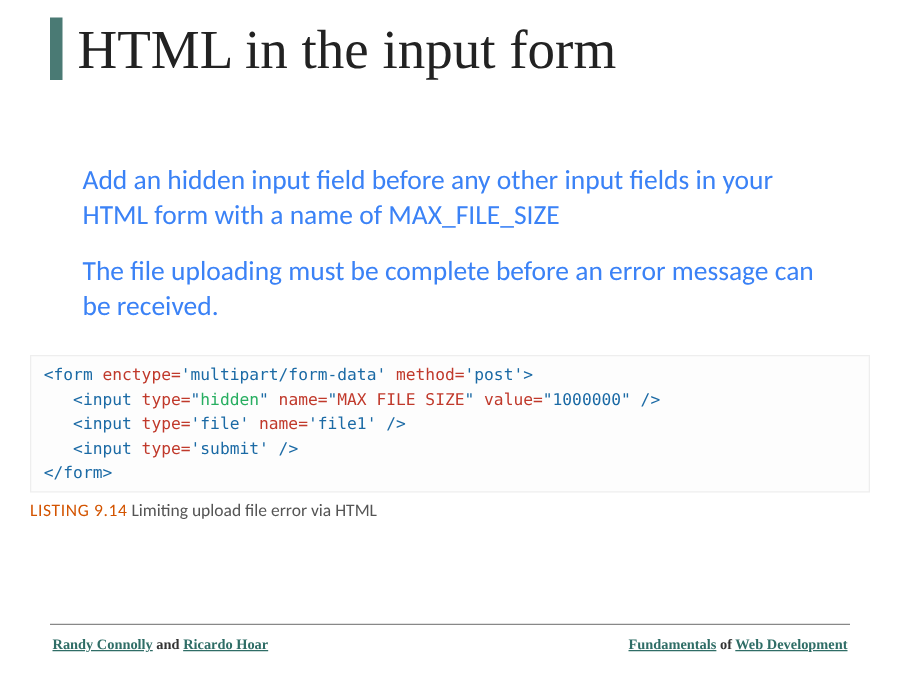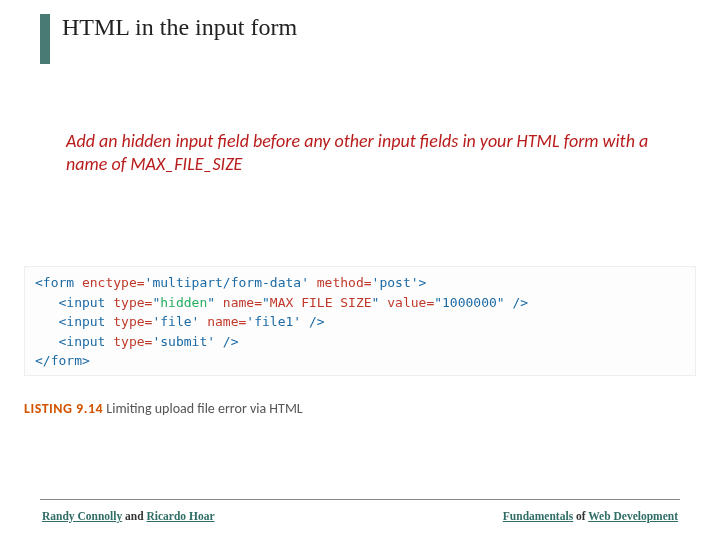--- a/index.html
+++ b/index.html
@@ -18,62 +18,61 @@
     width: 10px;
     height: 50px;
     background: #4a7a74;
   }
   .slide-title {
     position: absolute;
     left: 62px;
     top: 14px;
     font-family: Georgia, "Times New Roman", serif;
     font-weight: 400;
-    font-size: 24px;
+    font-size: 44px;
     color: #222;
   }
   .body-area {
     position: absolute;
     left: 66px;
     top: 130px;
     right: 66px;
   }
   .para {
-    font-size: 18px;
-    color: #b91c1c;
+    font-size: 22px;
+    color: #3b82f6;
     line-height: 1.25;
     margin-bottom: 18px;
-    font-style: italic;
   }
   .code-block {
     position: absolute;
     left: 24px;
     right: 24px;
-    top: 266px;
+    top: 284px;
     background: #fdfdfd;
     border: 1px solid #eee;
     padding: 6px 10px 4px 10px;
     font-family: Consolas, Menlo, monospace;
     font-size: 13px;
     line-height: 1.5;
     color: #333;
     white-space: pre;
   }
   .code-block .tag   { color: #1b6aa5; }
   .code-block .attr  { color: #c0392b; }
   .code-block .val   { color: #1b6aa5; }
   .code-block .hl1   { color: #27ae60; }
   .code-block .hl2   { color: #c0392b; }
   .listing-label {
     position: absolute;
     left: 24px;
     top: 400px;
     font-size: 14px;
   }
-  .listing-label .num  { color: #d35400; font-weight: 700; letter-spacing: .5px; }
+  .listing-label .num  { color: #d35400; font-weight: 400; letter-spacing: .5px; }
   .listing-label .cap  { color: #555; }
   .footer-rule {
     position: absolute;
     left: 40px;
     right: 40px;
     bottom: 40px;
     border-top: 1px solid #888;
   }
   .footer-left, .footer-right {
     position: absolute;
@@ -89,20 +88,21 @@
 </style>
 </head>
 <body>
 
 <div class="accent-bar"></div>
 
 <h1 class="slide-title">HTML in the input form</h1>
 
 <div class="body-area">
   <p class="para">Add an hidden input field before any other input fields in your HTML form with a name of MAX_FILE_SIZE</p>
+  <p class="para">The file uploading must be complete before an error message can be received.</p>
 </div>
 
 <div class="code-block"><span class="tag">&lt;form</span><span class="attr"> enctype=</span><span class="val">'multipart/form-data'</span><span class="attr"> method=</span><span class="val">'post'</span><span class="tag">&gt;</span>
    <span class="tag">&lt;input</span><span class="attr"> type=</span><span class="val">"</span><span class="hl1">hidden</span><span class="val">"</span><span class="attr"> name=</span><span class="val">"</span><span class="hl2">MAX FILE SIZE</span><span class="val">"</span><span class="attr"> value=</span><span class="val">"1000000"</span><span class="tag"> /&gt;</span>
    <span class="tag">&lt;input</span><span class="attr"> type=</span><span class="val">'file'</span><span class="attr"> name=</span><span class="val">'file1'</span><span class="tag"> /&gt;</span>
    <span class="tag">&lt;input</span><span class="attr"> type=</span><span class="val">'submit'</span><span class="tag"> /&gt;</span>
 <span class="tag">&lt;/form&gt;</span></div>
 
 <div class="listing-label">
   <span class="num">LISTING 9.14</span><span class="cap"> Limiting upload file error via HTML</span>

